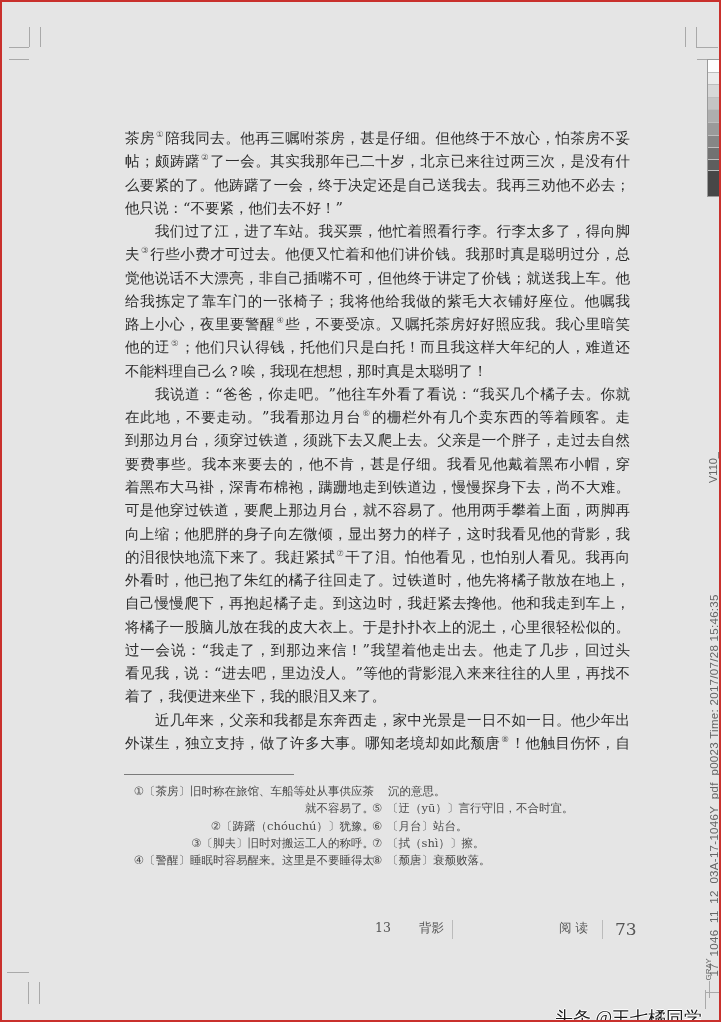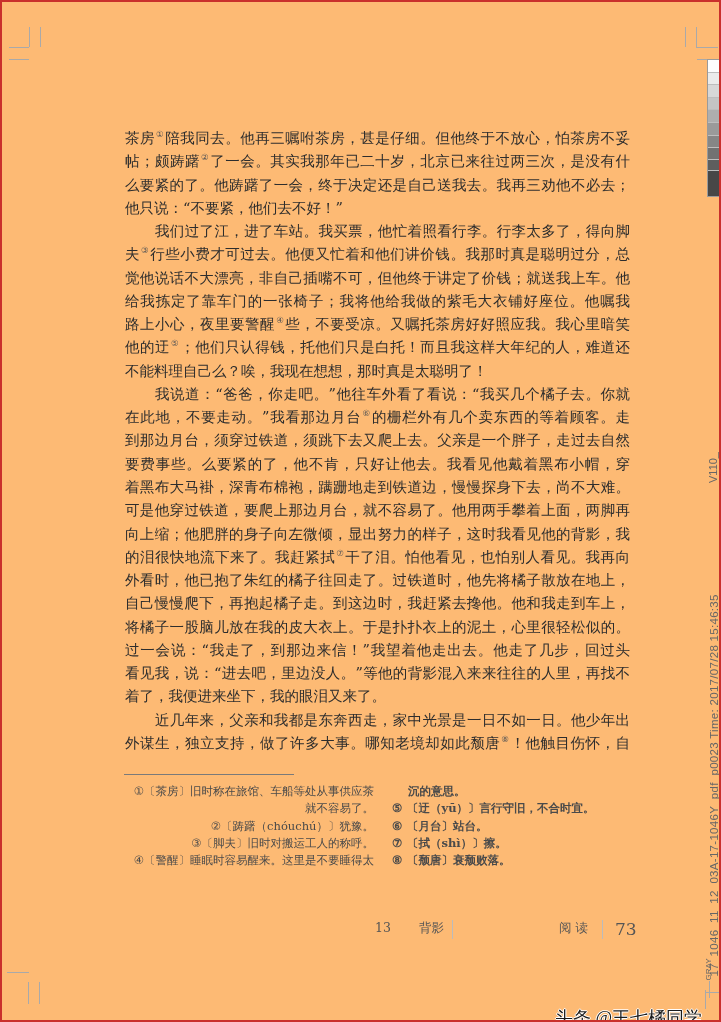--- a/index.html
+++ b/index.html
@@ -1,37 +1,37 @@
 <!DOCTYPE html>
 <html><head>
 <meta charset="utf-8">
 <style>
   html, body { margin:0; padding:0; background:#ffffff; }
   .page {
     position:relative; width:721px; height:1022px; box-sizing:border-box;
-    border:2px solid #c9302c; background:#fdba74; overflow:hidden;
+    border:2px solid #c9302c; background:#e5e5e5; overflow:hidden;
     font-family:"DejaVu Serif", "Liberation Serif", serif; color:#2d2d2d;
   }
   .mk { position:absolute; background:#a9a9a9; }
   .h { height:1px; }
   .v { width:1px; }
 
   .scale { position:absolute; left:705px; top:57px; width:12px; border:1px solid #9a9a9a; box-sizing:content-box; }
   .scale div { width:12px; border-bottom:1px solid #bdbdbd; box-sizing:border-box; }
 
   .body-text { position:absolute; left:123px; top:125px; width:505px; font-size:14.5px; line-height:23.27px; }
   .ln { height:23.27px; white-space:nowrap; text-align:justify; text-align-last:justify; }
   .ln.ind { text-indent:30px; }
   .ln.end { text-align-last:left; }
   .ln sup { font-size:8.5px; line-height:0; vertical-align:6px; margin:0 1px; color:#555; }
 
   .fn-rule { position:absolute; left:122px; top:772px; width:170px; height:1px; background:#7a7a7a; }
   .fn-col { position:absolute; top:781px; font-size:11.5px; line-height:17.3px; color:#4a4a4a; }
   .fn-col.left { left:122px; width:250px;text-align:right; }
-  .fn-col.right { left:390px; width:250px;font-weight:bold; }
+  .fn-col.right { left:370px; width:250px; }
   .fn-line { white-space:nowrap; height:17.3px; }
   .fn-num { display:inline-block; width:15px; }
   .fn-cont { padding-left:16px; }
 
   .footer { position:absolute; top:916px; height:20px; font-size:12.5px; color:#555; }
   .f-chap-num { position:absolute; left:373px; top:2px; }
   .f-chap-title { position:absolute; left:417px; top:2px; }
   .f-sep1 { position:absolute; left:450px; top:918px; width:1px; height:19px; background:#bbb; }
   .f-section { position:absolute; left:557px; top:2px; letter-spacing:4px;text-align:right; }
   .f-sep2 { position:absolute; left:600px; top:918px; width:1px; height:19px; background:#bbb; }
@@ -98,21 +98,21 @@
     <div class="ln"><span>夫</span><sup>③</sup><span>行些小费才可过去。他便又忙着和他们讲价钱。我那时真是聪明过分，总</span></div>
     <div class="ln">觉他说话不大漂亮，非自己插嘴不可，但他终于讲定了价钱；就送我上车。他</div>
     <div class="ln">给我拣定了靠车门的一张椅子；我将他给我做的紫毛大衣铺好座位。他嘱我</div>
     <div class="ln"><span>路上小心，夜里要警醒</span><sup>④</sup><span>些，不要受凉。又嘱托茶房好好照应我。我心里暗笑</span></div>
     <div class="ln"><span>他的迂</span><sup>⑤</sup><span>；他们只认得钱，托他们只是白托！而且我这样大年纪的人，难道还</span></div>
     <div class="ln end">不能料理自己么？唉，我现在想想，那时真是太聪明了！</div>
 
     <div class="ln ind">我说道：“爸爸，你走吧。”他往车外看了看说：“我买几个橘子去。你就</div>
     <div class="ln"><span>在此地，不要走动。”我看那边月台</span><sup>⑥</sup><span>的栅栏外有几个卖东西的等着顾客。走</span></div>
     <div class="ln">到那边月台，须穿过铁道，须跳下去又爬上去。父亲是一个胖子，走过去自然</div>
-    <div class="ln">要费事些。么要紧的了，他不肯，只好让他去。我看见他戴着黑布小帽，穿</div>
+    <div class="ln">要费事些。我本来要去的，他不肯，甚是仔细。我看见他戴着黑布小帽，穿</div>
     <div class="ln">着黑布大马褂，深青布棉袍，蹒跚地走到铁道边，慢慢探身下去，尚不大难。</div>
     <div class="ln">可是他穿过铁道，要爬上那边月台，就不容易了。他用两手攀着上面，两脚再</div>
     <div class="ln">向上缩；他肥胖的身子向左微倾，显出努力的样子，这时我看见他的背影，我</div>
     <div class="ln"><span>的泪很快地流下来了。我赶紧拭</span><sup>⑦</sup><span>干了泪。怕他看见，也怕别人看见。我再向</span></div>
     <div class="ln">外看时，他已抱了朱红的橘子往回走了。过铁道时，他先将橘子散放在地上，</div>
     <div class="ln">自己慢慢爬下，再抱起橘子走。到这边时，我赶紧去搀他。他和我走到车上，</div>
     <div class="ln">将橘子一股脑儿放在我的皮大衣上。于是扑扑衣上的泥土，心里很轻松似的。</div>
     <div class="ln">过一会说：“我走了，到那边来信！”我望着他走出去。他走了几步，回过头</div>
     <div class="ln">看见我，说：“进去吧，里边没人。”等他的背影混入来来往往的人里，再找不</div>
     <div class="ln end">着了，我便进来坐下，我的眼泪又来了。</div>

